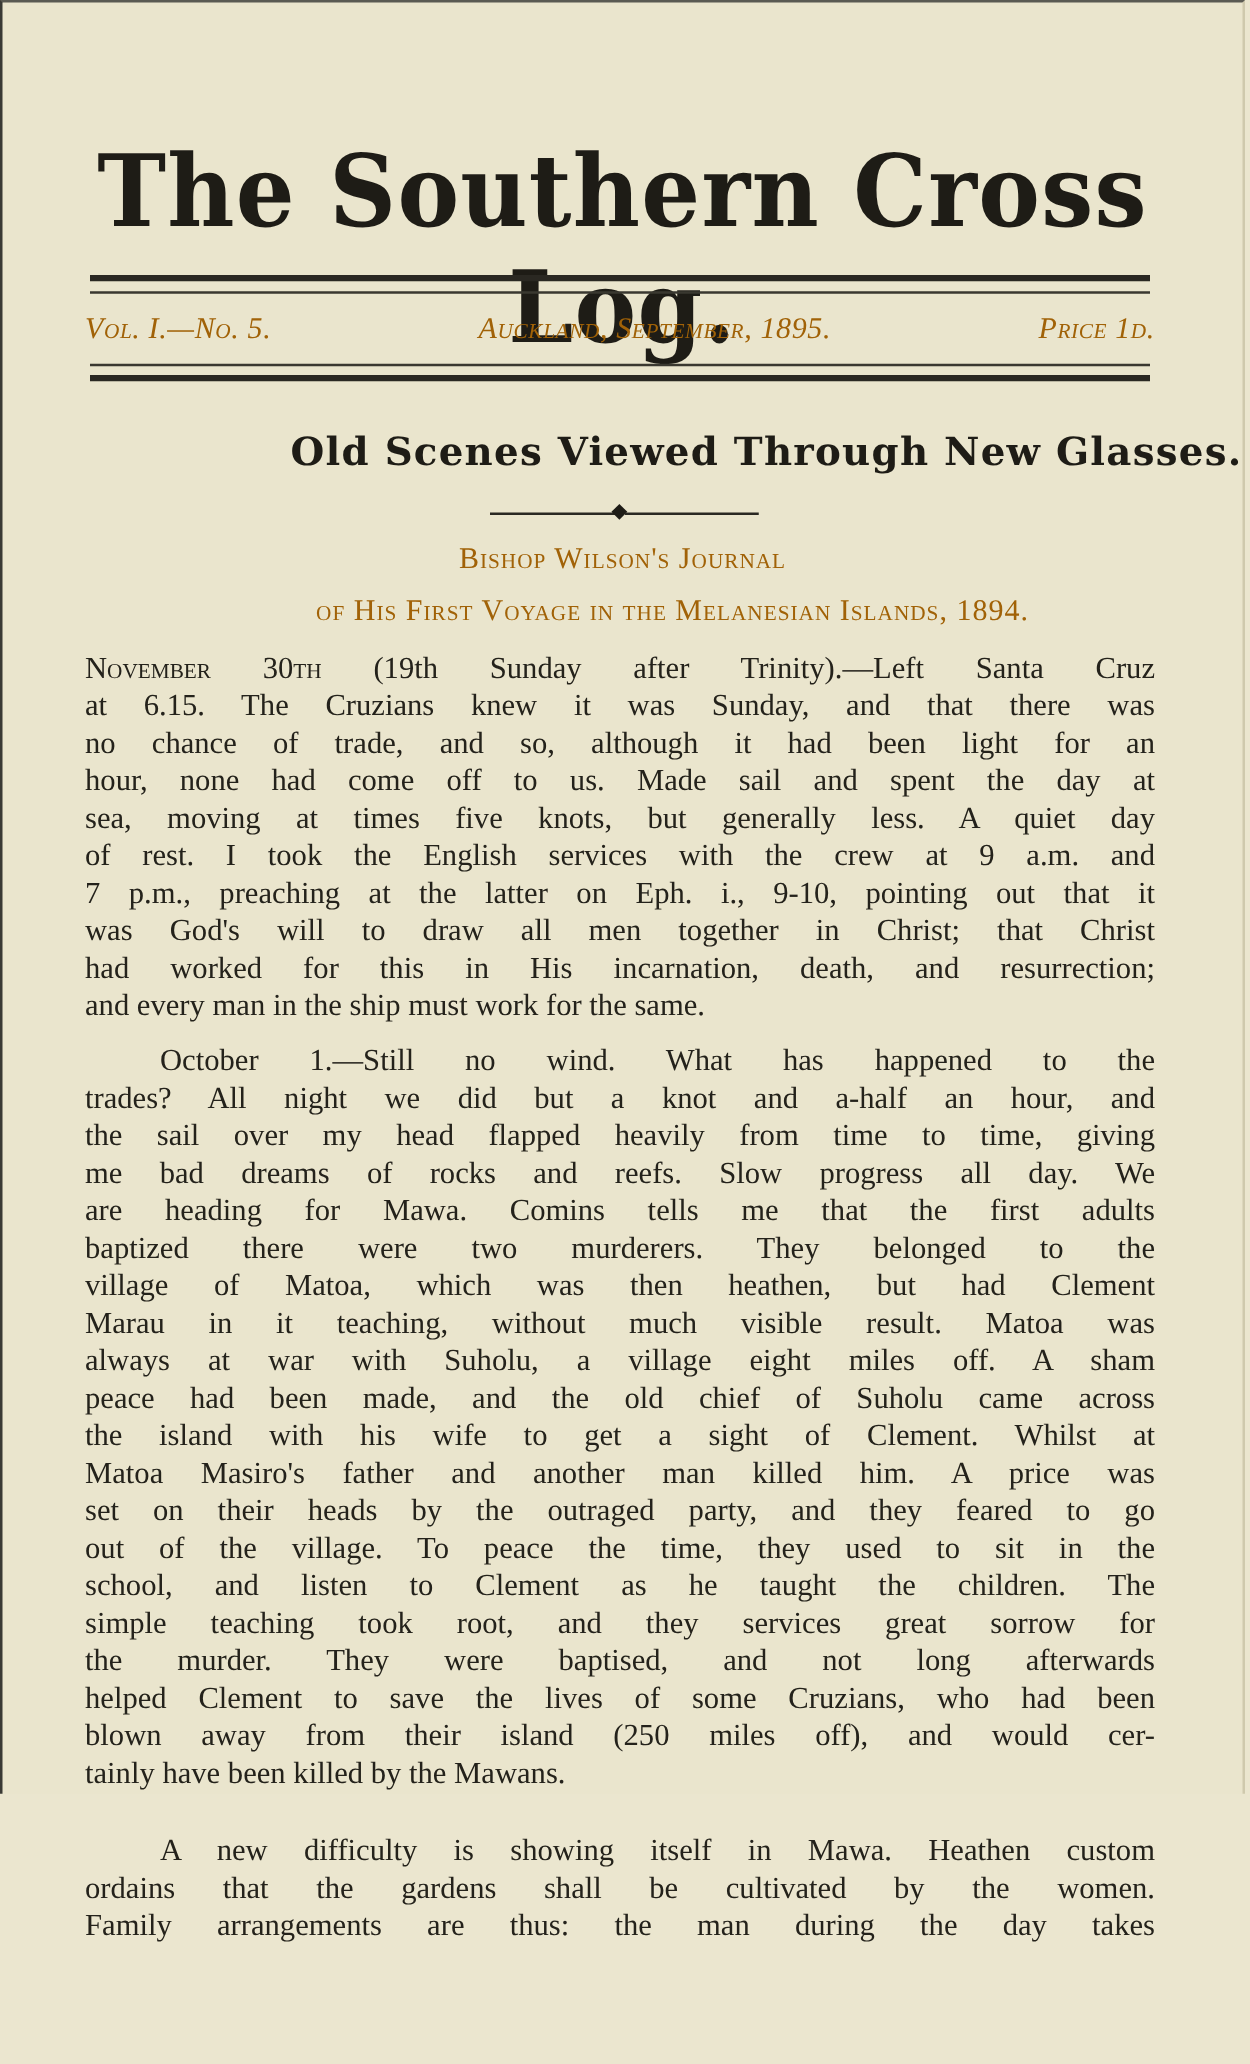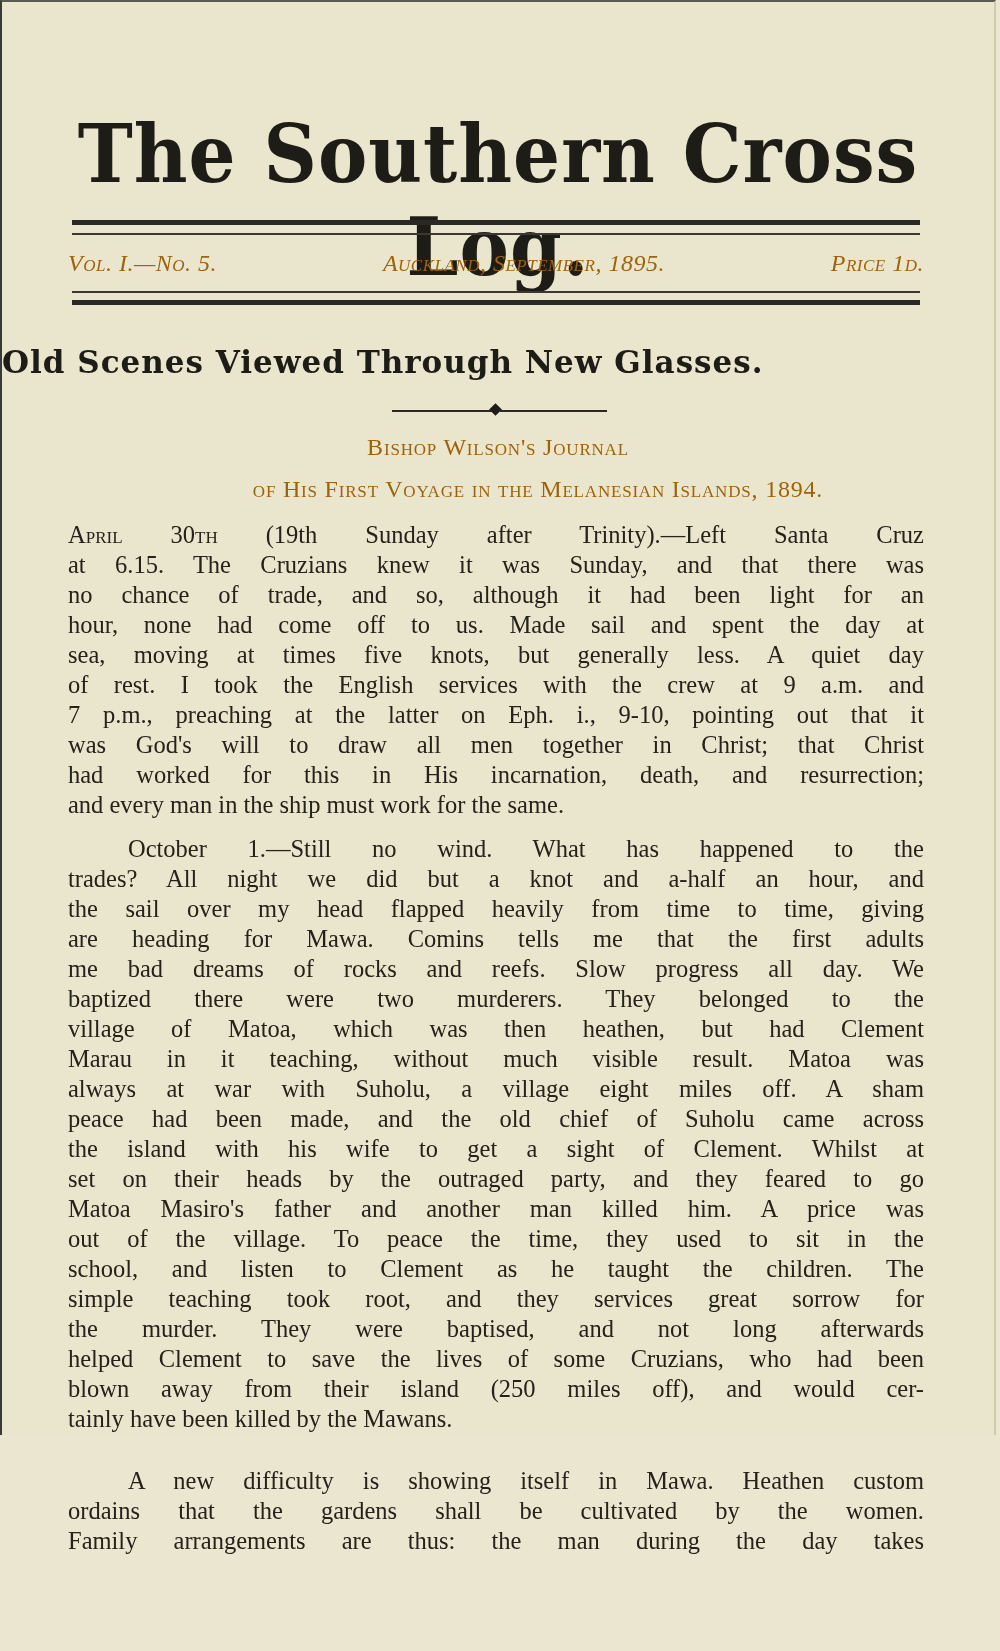--- a/index.html
+++ b/index.html
@@ -42,21 +42,21 @@
       top: 248px;
       display: flex; justify-content: space-between;
       font-size: 24px;
       font-variant: small-caps;
       letter-spacing: 0.5px;
       color: #a16207;
       font-style: italic;
     }
     .section-title {
       position: absolute; left: 0; width: 100%;
-      top: 342px; text-align: left;
+      top: 342px; text-align: right;
       font-family: "DejaVu Serif", serif;
       font-weight: bold;
       font-size: 31px;
       letter-spacing: 1px;
       color: #1e1c16;
     }
     .ornament {
       position: absolute; left: 390px; top: 403px; width: 215px; height: 12px;
     }
     .ornament .line { position: absolute; top: 5px; height: 2px; background: #2a2822; }
@@ -111,45 +111,45 @@
     <span class="line" style="left:0; width:100px;"></span>
     <span class="diamond"></span>
     <span class="line" style="left:108px; width:107px;"></span>
   </div>
 
   <div class="subhead" style="top:432px;">Bishop Wilson's Journal</div>
   <div class="subhead" style="top:474px;margin-left:40px;">of His First Voyage in the Melanesian Islands, 1894.</div>
 
   <div class="body-text">
     <p>
-      <span class="line"><span class="sc">April 30th</span><span> (19th Sunday after Trinity).—Left Santa Cruz</span></span>
+      <span class="line"><span class="sc">November 30th</span><span> (19th Sunday after Trinity).—Left Santa Cruz</span></span>
       <span class="line">at 6.15.  The Cruzians knew it was Sunday, and that there was</span>
       <span class="line">no chance of trade, and so, although it had been light for an</span>
       <span class="line">hour, none had come off to us.  Made sail and spent the day at</span>
       <span class="line">sea, moving at times five knots, but generally less.  A quiet day</span>
       <span class="line">of rest.  I took the English services with the crew at 9 a.m. and</span>
       <span class="line">7 p.m., preaching at the latter on Eph. i., 9-10, pointing out that it</span>
       <span class="line">was God's will to draw all men together in Christ; that Christ</span>
       <span class="line">had worked for this in His incarnation, death, and resurrection;</span>
       <span class="line last">and every man in the ship must work for the same.</span>
     </p>
     <p class="indent" style="text-indent: 0px;">
       <span class="line" style="padding-left:60px;">October 1.—Still no wind.  What has happened to the</span>
       <span class="line">trades?  All night we did but a knot and a-half an hour, and</span>
       <span class="line">the sail over my head flapped heavily from time to time, giving</span>
+      <span class="line">me bad dreams of rocks and reefs.  Slow progress all day.  We</span>
       <span class="line">are heading for Mawa.  Comins tells me that the first adults</span>
-      <span class="line">me bad dreams of rocks and reefs.  Slow progress all day.  We</span>
       <span class="line">baptized there were two murderers.  They belonged to the</span>
       <span class="line">village of Matoa, which was then heathen, but had Clement</span>
       <span class="line">Marau in it teaching, without much visible result.  Matoa was</span>
       <span class="line">always at war with Suholu, a village eight miles off.  A sham</span>
       <span class="line">peace had been made, and the old chief of Suholu came across</span>
       <span class="line">the island with his wife to get a sight of Clement.  Whilst at</span>
+      <span class="line">Matoa Masiro's father and another man killed him.  A price was</span>
       <span class="line">set on their heads by the outraged party, and they feared to go</span>
-      <span class="line">Matoa Masiro's father and another man killed him.  A price was</span>
       <span class="line">out of the village.  To peace the time, they used to sit in the</span>
       <span class="line">school, and listen to Clement as he taught the children.  The</span>
       <span class="line">simple teaching took root, and they services great sorrow for</span>
       <span class="line">the murder.  They were baptised, and not long afterwards</span>
       <span class="line">helped Clement to save the lives of some Cruzians, who had been</span>
       <span class="line">blown away from their island (250 miles off), and would cer-</span>
       <span class="line last">tainly have been killed by the Mawans.</span>
     </p>
     <p class="indent" style="text-indent: 0px; margin-top: 32px;">
       <span class="line" style="padding-left:60px;">A new difficulty is showing itself in Mawa.  Heathen custom</span>

